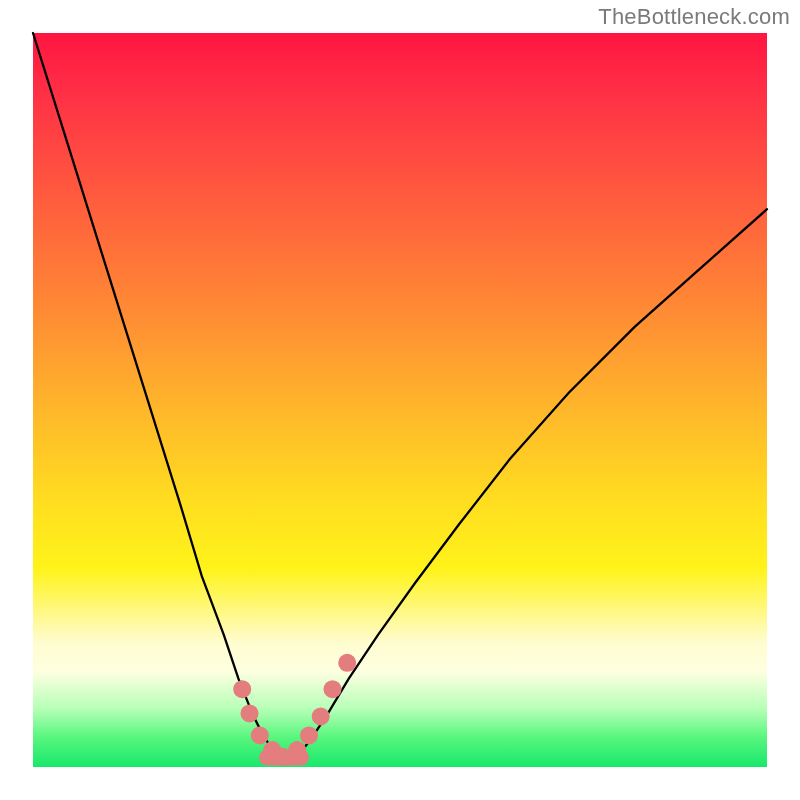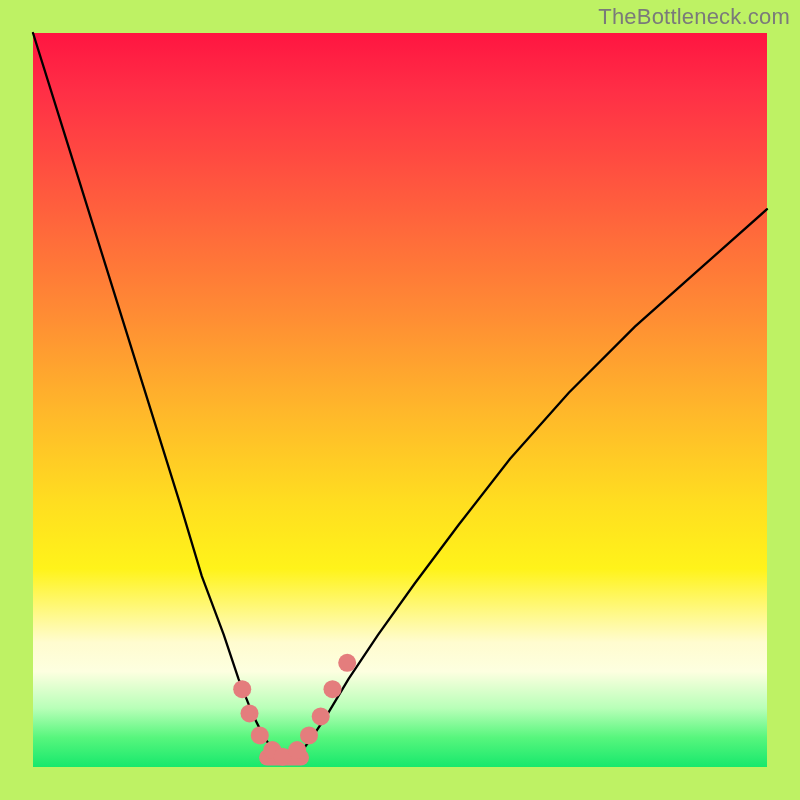--- a/index.html
+++ b/index.html
@@ -8,21 +8,21 @@
     width: 800px;
     height: 800px;
     background: #000;
     font-family: Arial, Helvetica, sans-serif;
     overflow: hidden;
   }
   .frame {
     position: relative;
     width: 800px;
     height: 800px;
-    background: #bef264;
+    background: #ffffff;
   }
   .watermark {
     position: absolute;
     top: 4px;
     right: 10px;
     color: #7a7a7a;
     font-size: 22px;
     font-weight: 500;
     letter-spacing: 0.2px;
     user-select: none;

